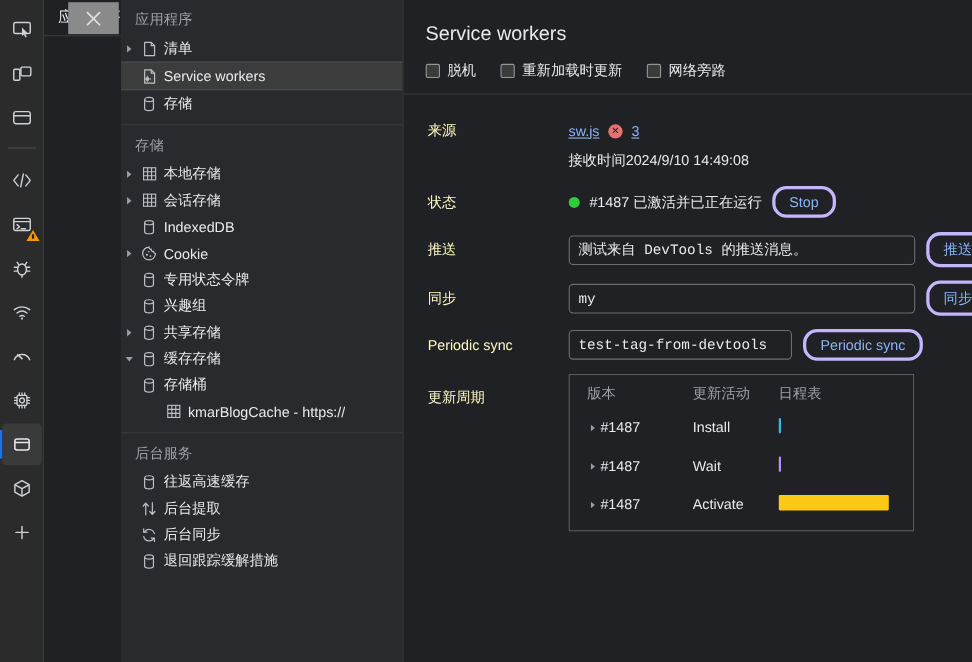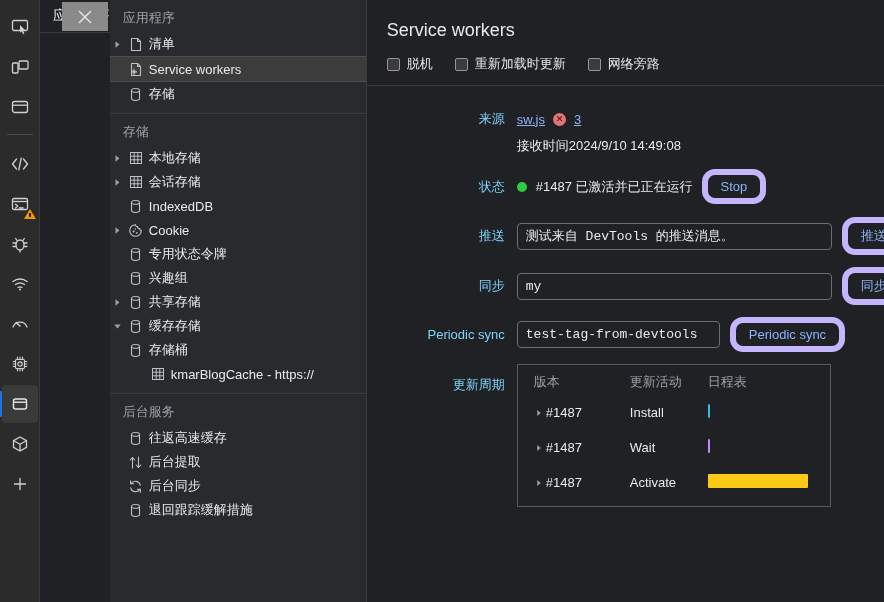--- a/index.html
+++ b/index.html
@@ -182,41 +182,40 @@
     display: flex; align-items: center; gap: 4px;
   }
   .net-icon { width: 15px; height: 13px; flex: none; }
 
   .frow {
     display: flex; align-items: center;
     margin-top: 10px;
   }
   .flabel {
     width: 128px; flex: none;
-    text-align: right;
-    color: #7dd3fc; font-size: 13px;
+    color: #fef9c3; font-size: 13px;
     padding-right: 12px;
     white-space: nowrap;
   }
   .fvalue { display: flex; align-items: center; gap: 8px; color: #e8eaed; font-size: 13px; }
   .ulink { color: #8ab4f8; text-decoration: underline; cursor: pointer; font-size: 13px; }
   .err-icon {
     width: 13px; height: 13px; border-radius: 50%;
     background: #e57373; color: #3b1111;
     font-size: 9px; line-height: 13px; text-align: center;
     flex: none;
   }
   .recv-row { margin-top: 9px; }
   .recv-text { color: #e8eaed; font-size: 13px; }
   .status-dot {
     width: 10px; height: 10px; border-radius: 50%;
     background: #2ecc40; flex: none;
   }
   .pill {
-    border: 6px solid #c4b5fd;
+    border: 3px solid #c4b5fd;
     color: #8ab4f8;
     background: transparent;
     border-radius: 13px;
     font-size: 13px;
     padding: 4px 13px;
     cursor: pointer;
     font-family: "Liberation Sans", sans-serif;
     white-space: nowrap;
   }
   .txtin {

